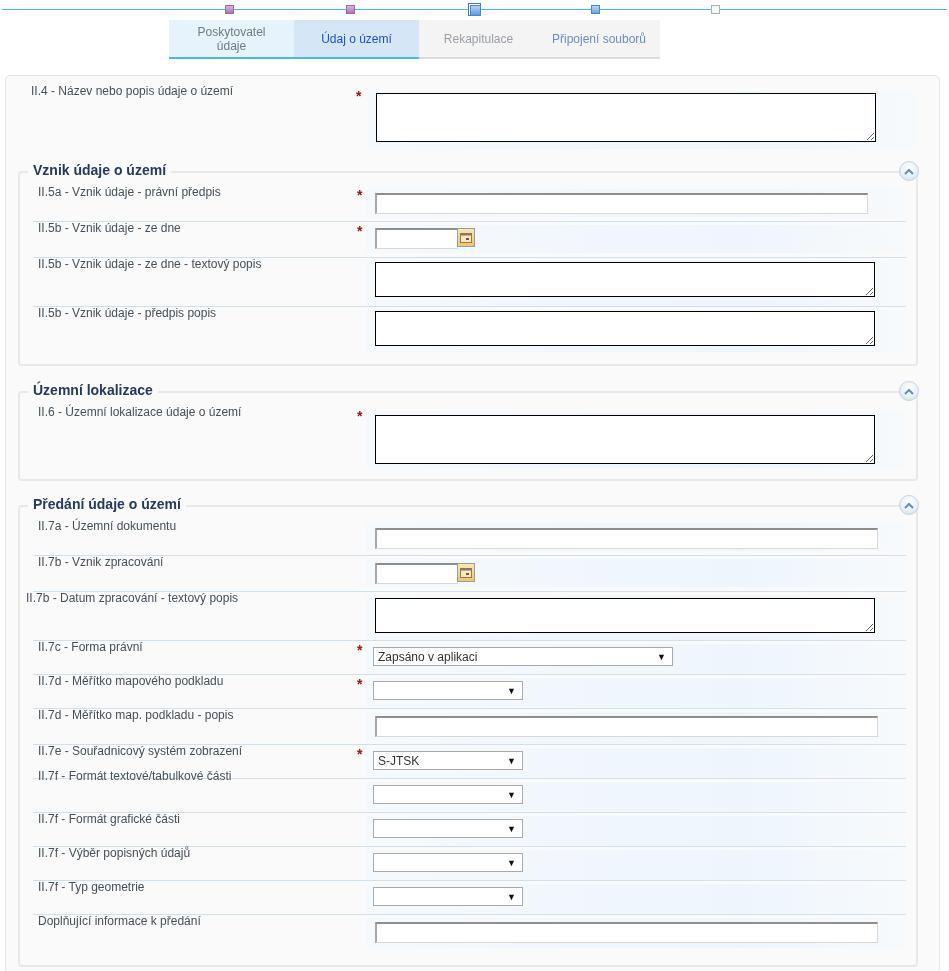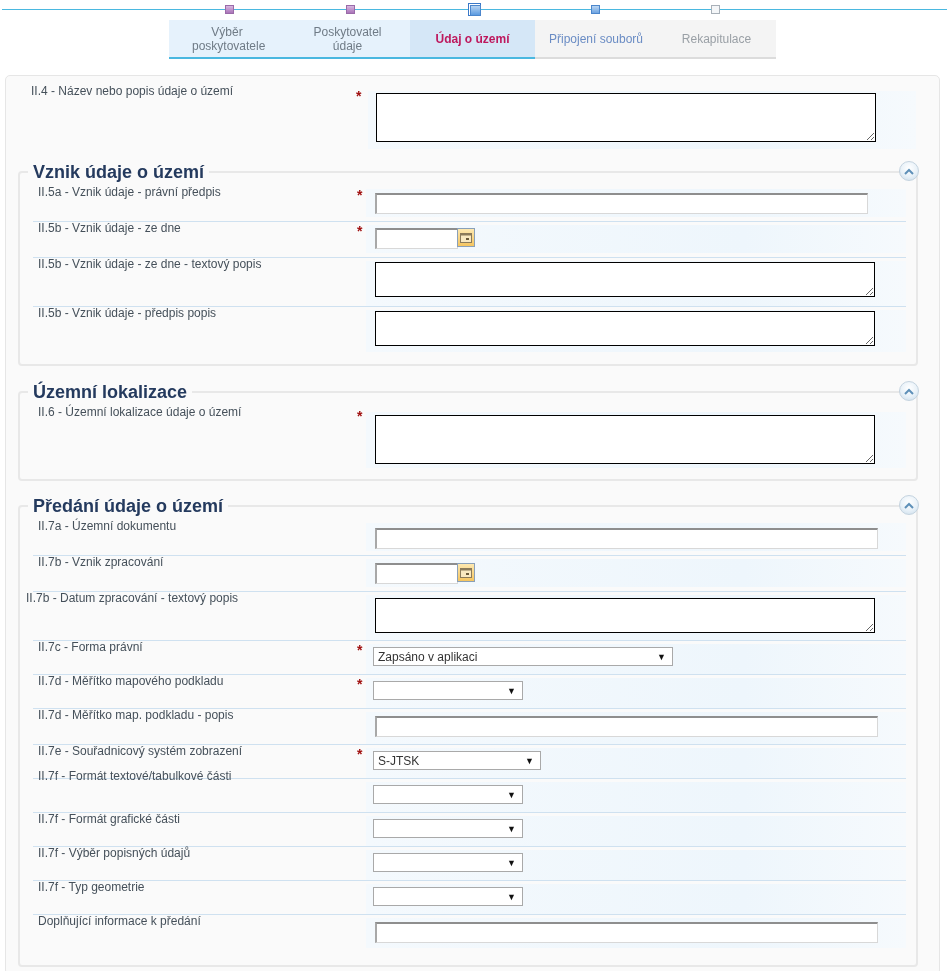--- a/index.html
+++ b/index.html
@@ -32,21 +32,21 @@
   .wizard-dot.disabled { border-color: #a8b0b8; background: #f4f6f8; }
 
   .wizard-tabs {
     position: absolute; left: 169px; top: 20px; height: 39px; display: flex;
   }
   .wizard-tab {
     height: 39px; display: flex; align-items: center; justify-content: center;
     text-align: center; font-size: 12px; line-height: 14px; cursor: pointer;
   }
   .wizard-tab.done { background: #e6f2fc; color: #6f7b86; border-bottom: 2px solid #4ab8e0; }
-  .wizard-tab.active { background: #d5e7f7; color: #be185d; font-weight: bold; border-bottom: 2px solid #4ab8e0; }
+  .wizard-tab.active { background: #d5e7f7; color: #1d4ed8; font-weight: normal; border-bottom: 2px solid #4ab8e0; }
   .wizard-tab.next { background: #f4f4f4; color: #6a8cc4; border-bottom: 2px solid #dcdcdc; }
   .wizard-tab.disabled { background: #f4f4f4; color: #9aa0a6; border-bottom: 2px solid #dcdcdc; }
 
   
   .panel {
     position: absolute; left: 5px; top: 75px; width: 935px; height: 900px;
     background: #fafafa; border: 1px solid #e6e6e6; border-radius: 5px;
   }
   .row {
     position: absolute; display: flex;
@@ -83,21 +83,21 @@
     position: absolute; right: 6px; top: 2px; font-size: 9px; color: #111;
   }
 
   
   .fs {
     position: absolute; left: 12px; width: 900px;
     border: 2px solid #e8e8e8; border-radius: 4px; background: #fafafa;
   }
   .fs-legend {
     position: absolute; background: #fafafa; padding: 0 5px;
-    font-weight: bold; font-size: 18px; color: #243a5e;
+    font-weight: bold; font-size: 14px; color: #243a5e;
   }
   .collapse-btn {
     position: absolute; width: 20px; height: 20px; border-radius: 50%;
     background: radial-gradient(circle at 50% 35%, #ffffff 0%, #e8f1f8 55%, #c9dbe9 100%);
     border: 1px solid #c4d3df; cursor: pointer;
     display: flex; align-items: center; justify-content: center;
   }
 </style>
 </head>
 <body>
@@ -105,34 +105,31 @@
 <div>
   <div class="wizard-line"></div>
   <div class="wizard-dot" style="left:225px"></div>
   <div class="wizard-dot" style="left:346px"></div>
   <div class="wizard-dot current" style="left:468px"></div>
   <div class="wizard-dot next" style="left:591px"></div>
   <div class="wizard-dot disabled" style="left:711px"></div>
 </div>
 
 <div class="wizard-tabs">
-  <div class="wizard-tab done" style="width:116px">
-    <span style="width:70px">Výběr poskytovatele</span>
-  </div>
   <div class="wizard-tab done" style="width:125px">
     <span style="width:70px">Poskytovatel údaje</span>
   </div>
   <div class="wizard-tab active" style="width:125px">
     <span>Údaj o území</span>
   </div>
+  <div class="wizard-tab disabled" style="width:119px">
+    <span>Rekapitulace</span>
+  </div>
   <div class="wizard-tab next" style="width:122px">
     <span>Připojení souborů</span>
-  </div>
-  <div class="wizard-tab disabled" style="width:119px">
-    <span>Rekapitulace</span>
   </div>
 </div>
 
 <div class="panel">
 
   <div>
     <span class="row label" style="left:25px; top:8px">II.4 - Název nebo popis údaje o území</span>
     <span class="req" style="left:350px; top:12px">*</span>
     <div class="field-cell" style="left:362px; top:15px; width:548px; height:58px"></div>
     <textarea class="ta" style="left: 370px; top: 17px; width: 500px; height: 49px;"></textarea>
@@ -237,21 +234,21 @@
     <div class="sep" style="left:13px; top:201px; width:873px"></div>
 
     <span class="row label" style="left:18px; top:201px">II.7d - Měřítko map. podkladu - popis</span>
     <div class="field-cell" style="left:346px; top:205px; width:540px; height:32px"></div>
     <input class="txt" type="text" style="left: 355px; top: 209px; width: 503px;">
     <div class="sep" style="left:13px; top:237px; width:873px"></div>
 
     <span class="row label" style="left:18px; top:237px">II.7e - Souřadnicový systém zobrazení</span>
     <span class="req" style="left:337px; top:239px">*</span>
     <div class="field-cell" style="left:346px; top:241px; width:540px; height:30px"></div>
-    <div class="select" style="left:353px; top:244px; width:168px">
+    <div class="select" style="left:353px; top:244px; width:150px">
       <span>S-JTSK</span>
       <span class="arrow">▼</span>
     </div>
     <div class="sep" style="left:13px; top:271px; width:873px"></div>
 
     <span class="row label" style="left:18px; top:262px">II.7f - Formát textové/tabulkové části</span>
     <div class="field-cell" style="left:346px; top:275px; width:540px; height:30px"></div>
     <div class="select" style="left:353px; top:278px; width:150px">
       <span></span>
       <span class="arrow">▼</span>

